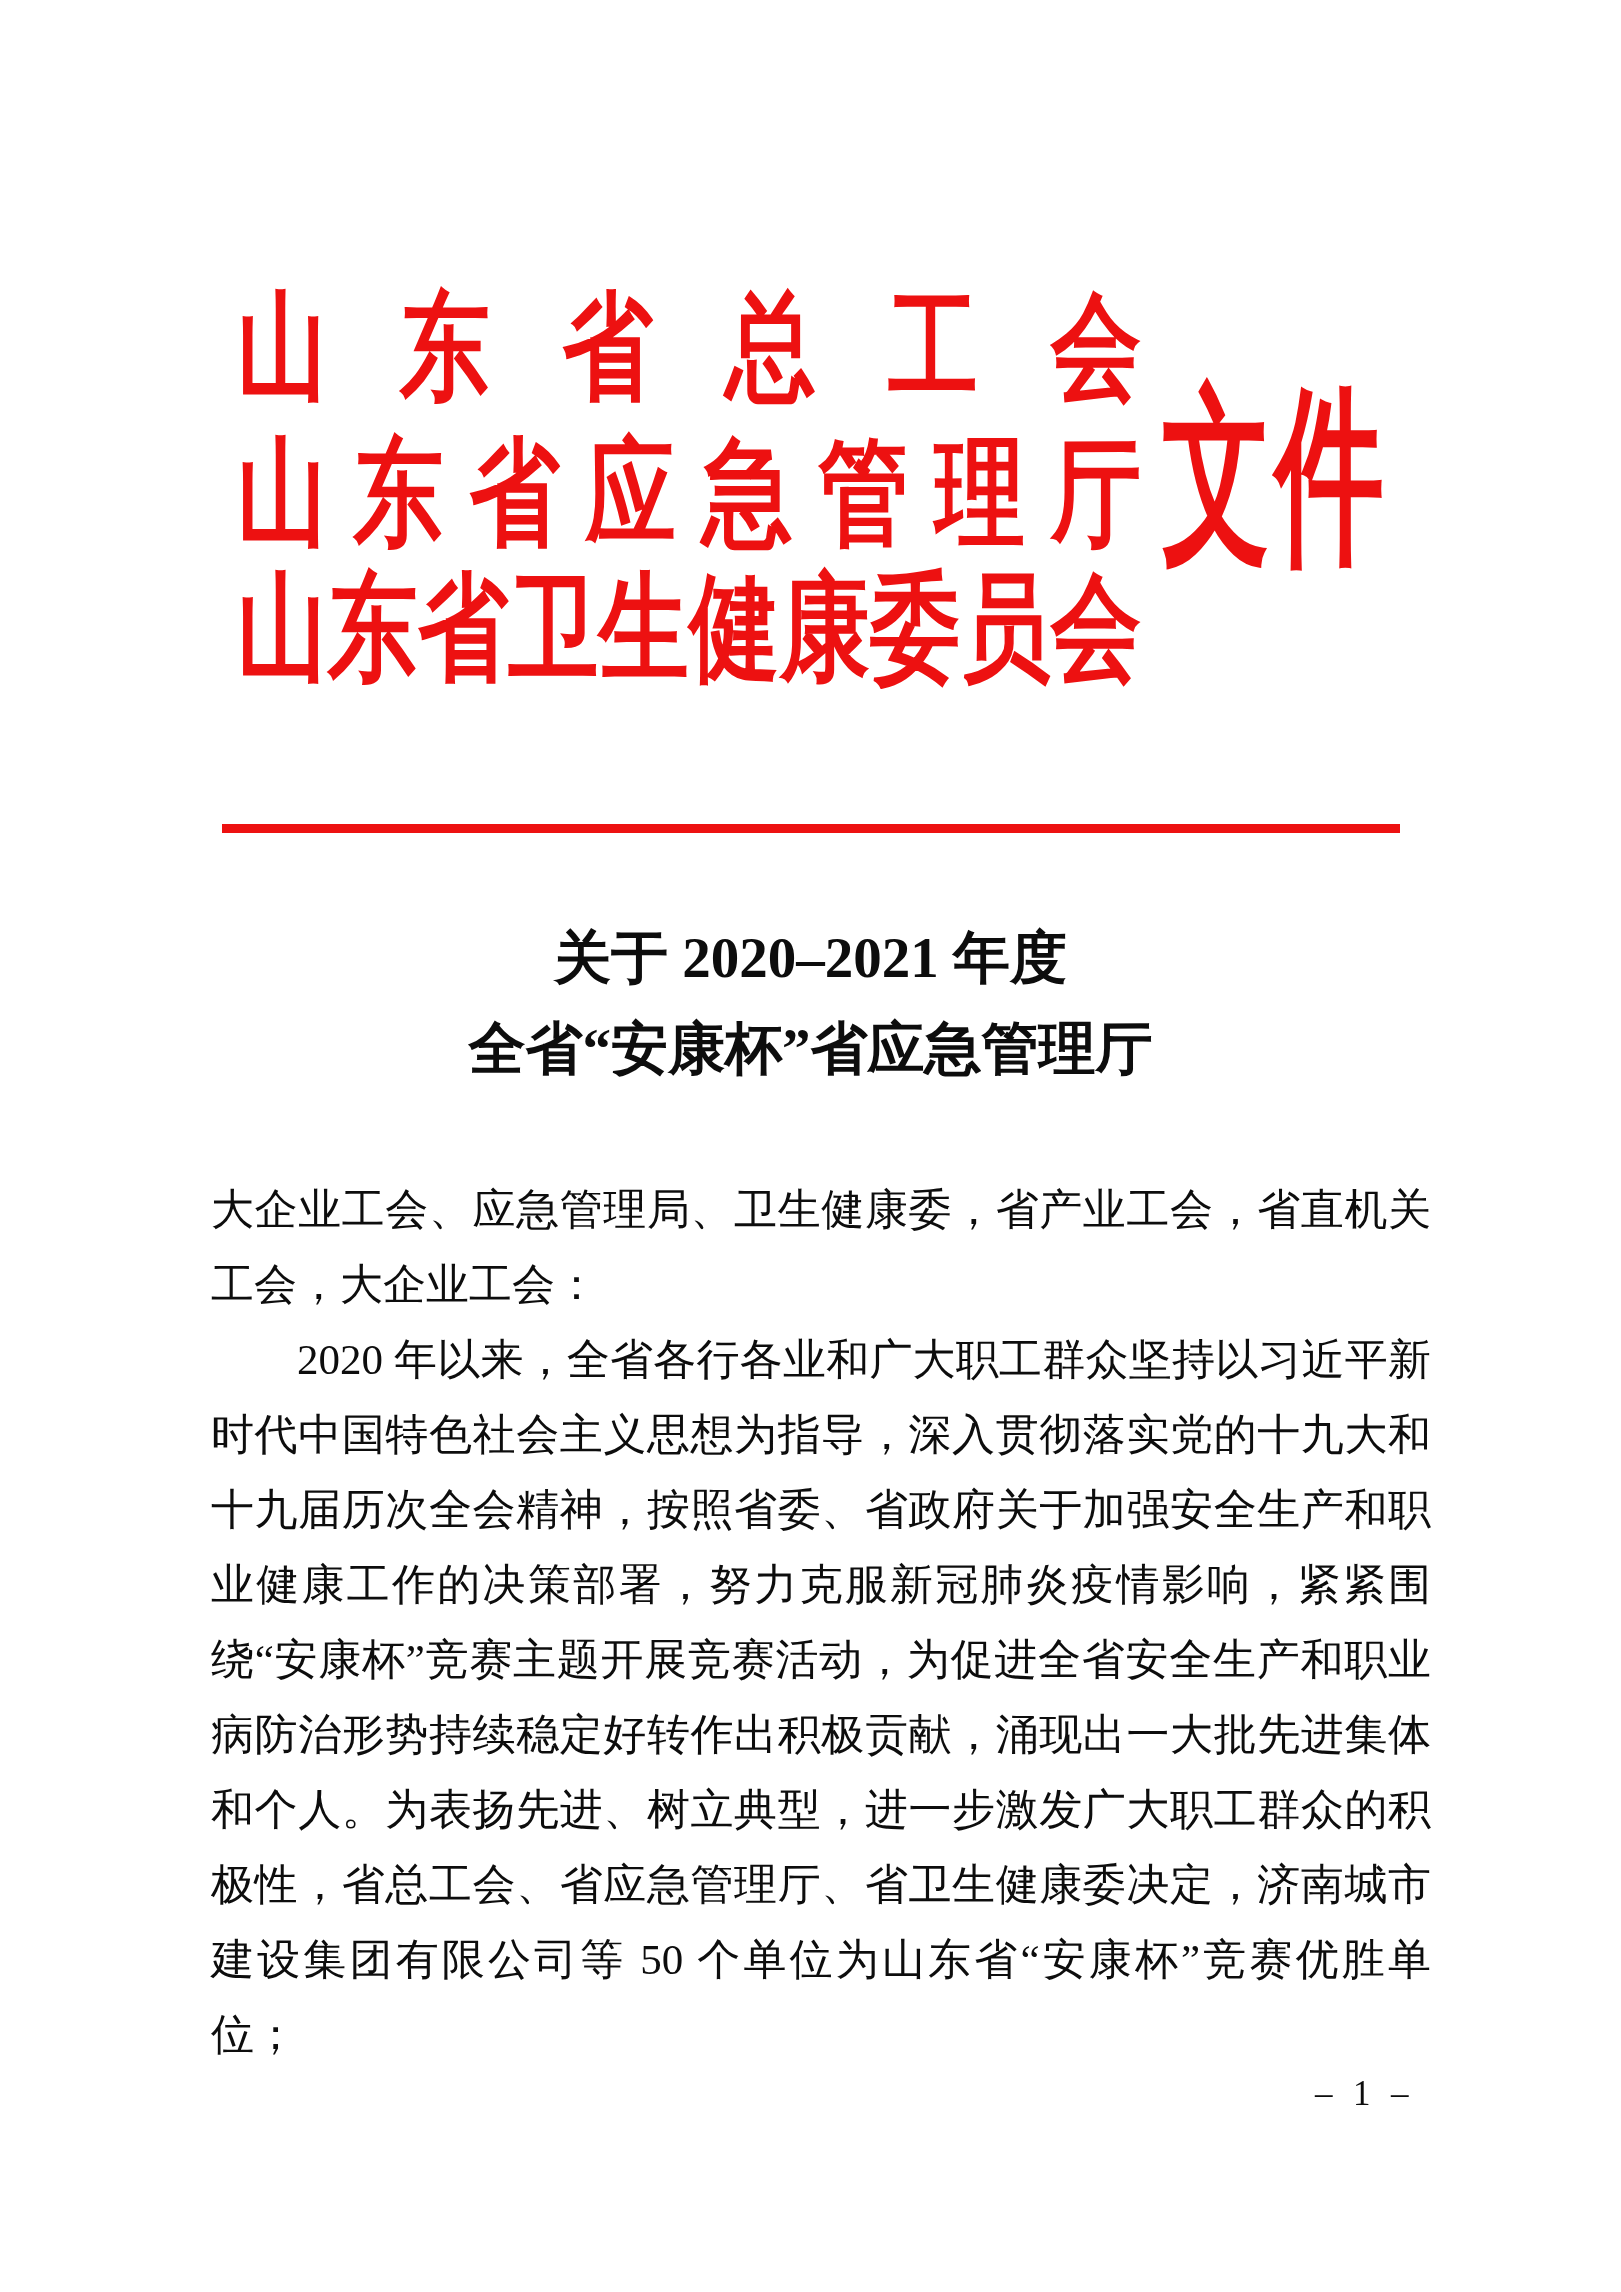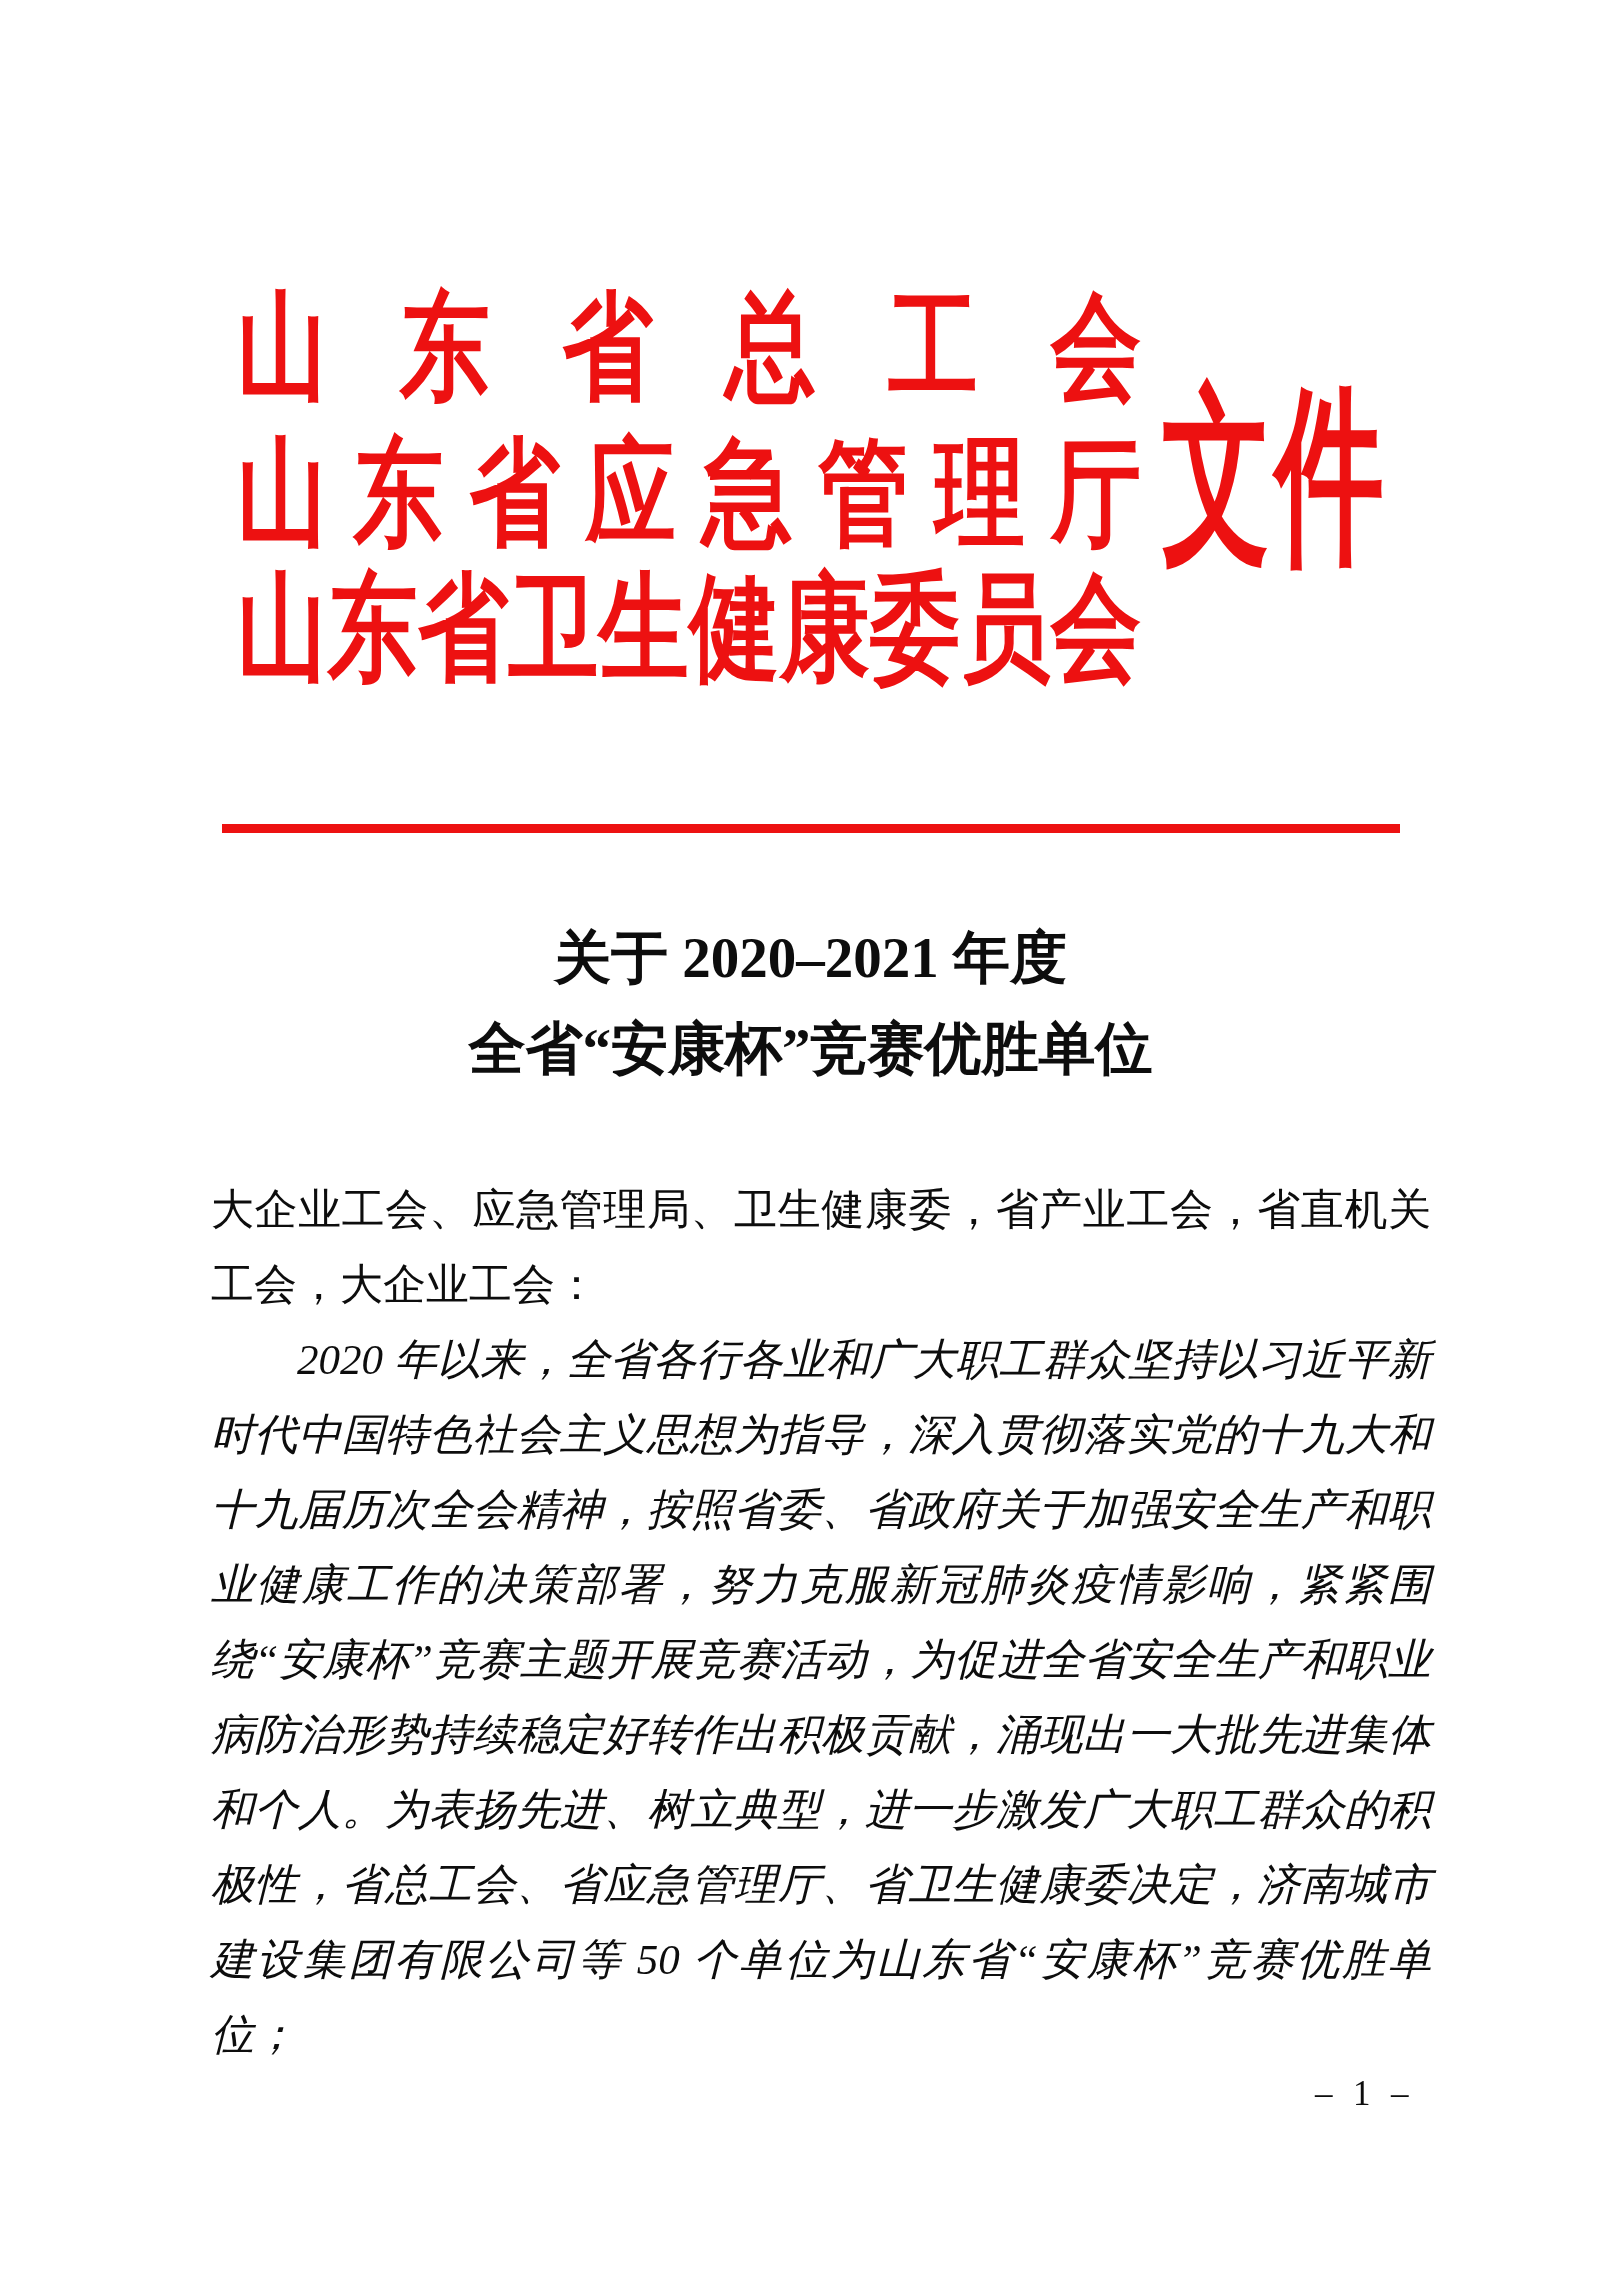--- a/index.html
+++ b/index.html
@@ -73,21 +73,21 @@
     position:absolute;
     top:1172px;
     left:211px;
     width:1220px;
     font-size:43px;
     line-height:75px;
     text-align:justify;
     color:var(--ink);
   }
   .body-block p{margin:0;}
-  .para-main{text-indent:86px;font-style:italic;}
+  .para-main{text-indent:86px;}
   
   .page-number{
     position:absolute;
     top:2074px;
     left:1315px;
     font-size:35px;
     line-height:39px;
     letter-spacing:2px;
     word-spacing:7.8px;
     color:var(--ink);
@@ -130,21 +130,21 @@
         <span>员</span>
         <span>会</span>
       </div>
     <div class="doc-mark">文件</div>
   </div>
 
   <div class="red-divider"></div>
 
   <div class="title-block">
     <div class="title-line">关于 2020–2021 年度</div>
-    <div class="title-line">全省“安康杯”竞赛优胜单位</div>
+    <div class="title-line">全省“安康杯”省应急管理厅</div>
   </div>
 
   <div class="body-block">
     <p class="salutation">大企业工会、应急管理局、卫生健康委，省产业工会，省直机关工会，大企业工会：</p>
     <p class="para-main">2020 年以来，全省各行各业和广大职工群众坚持以习近平新时代中国特色社会主义思想为指导，深入贯彻落实党的十九大和十九届历次全会精神，按照省委、省政府关于加强安全生产和职业健康工作的决策部署，努力克服新冠肺炎疫情影响，紧紧围绕“安康杯”竞赛主题开展竞赛活动，为促进全省安全生产和职业病防治形势持续稳定好转作出积极贡献，涌现出一大批先进集体和个人。为表扬先进、树立典型，进一步激发广大职工群众的积极性，省总工会、省应急管理厅、省卫生健康委决定，济南城市建设集团有限公司等 50 个单位为山东省“安康杯”竞赛优胜单位；</p>
   </div>
 
   <div class="page-number">– 1 –</div>
 
 </div>

